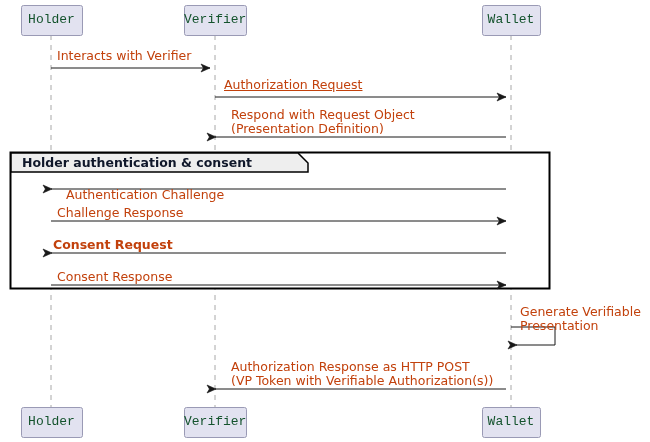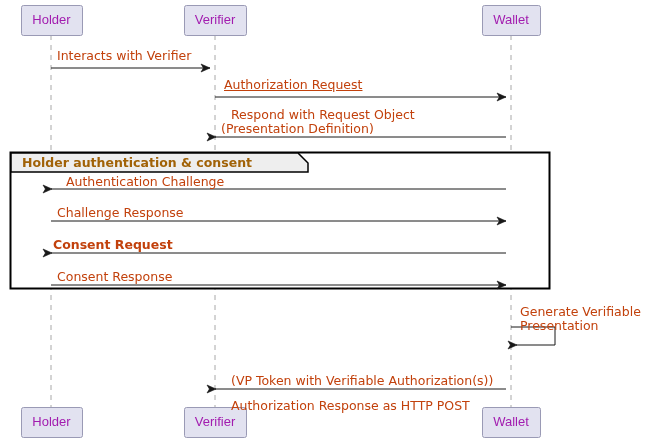--- a/index.html
+++ b/index.html
@@ -16,32 +16,32 @@
     position:absolute;
     font-family:"DejaVu Sans", sans-serif;
     font-size:12.5px;
     color:#c2410c;
     white-space:pre;
     line-height:14px;
     letter-spacing:0px;
   }
   .plabel{
     position:absolute;
-    font-family:Liberation Sans, sans-serif;
+    font-family:Liberation Mono, monospace;
     font-size:13px;
-    color:#a21caf;
+    color:#14532d;
     white-space:pre;
     text-align:center;
   }
   .grouplabel{
     position:absolute;
     font-family:"DejaVu Sans", sans-serif;
     font-size:12.5px;
     font-weight:bold;
-    color:#a16207;
+    color:#0f172a;
     white-space:pre;
   }
 </style>
 </head>
 <body>
 
 <div id="diagram">
   <svg id="svg-layer" width="650" height="442" viewBox="0 0 650 442" xmlns="http://www.w3.org/2000/svg">
       <defs>
         <marker id="ah-right" markerWidth="12" markerHeight="12" refX="10" refY="5" orient="auto" markerUnits="userSpaceOnUse">
@@ -78,23 +78,23 @@
       <div class="grouplabel" style="left: 22px; top: 155px;">Holder authentication &amp; consent</div>
       <div class="plabel" style="left: 21px; top: 12px; width: 61px;">Holder</div>
       <div class="plabel" style="left: 184px; top: 12px; width: 62px;">Verifier</div>
       <div class="plabel" style="left: 482px; top: 12px; width: 58px;">Wallet</div>
       <div class="plabel" style="left: 21px; top: 414px; width: 61px;">Holder</div>
       <div class="plabel" style="left: 184px; top: 414px; width: 62px;">Verifier</div>
       <div class="plabel" style="left: 482px; top: 414px; width: 58px;">Wallet</div>
       <div class="lbl" style="left: 57px; top: 49px;">Interacts with Verifier</div>
       <div class="lbl" style="left: 224px; top: 78px; text-decoration: underline;">Authorization Request</div>
       <div class="lbl" style="left: 231px; top: 108px;">Respond with Request Object</div>
-      <div class="lbl" style="left: 221px; top: 122px;">(Presentation Definition)</div>
-      <div class="lbl" style="left: 66px; top: 175px;">Authentication Challenge</div>
+      <div class="lbl" style="left: 231px; top: 122px;">(Presentation Definition)</div>
+      <div class="lbl" style="left: 66px; top: 188px;">Authentication Challenge</div>
       <div class="lbl" style="left: 57px; top: 206px;">Challenge Response</div>
       <div class="lbl" style="left: 53px; top: 238px; font-weight: bold;">Consent Request</div>
       <div class="lbl" style="left: 57px; top: 270px;">Consent Response</div>
       <div class="lbl" style="left: 520px; top: 305px;">Generate Verifiable</div>
       <div class="lbl" style="left: 520px; top: 319px;">Presentation</div>
-      <div class="lbl" style="left: 231px; top: 360px; margin-top: 39px;">Authorization Response as HTTP POST</div>
+      <div class="lbl" style="left: 231px; top: 360px;">Authorization Response as HTTP POST</div>
       <div class="lbl" style="left: 231px; top: 374px;">(VP Token with Verifiable Authorization(s))</div>
     </div>
 </div>
 
 </body></html>

